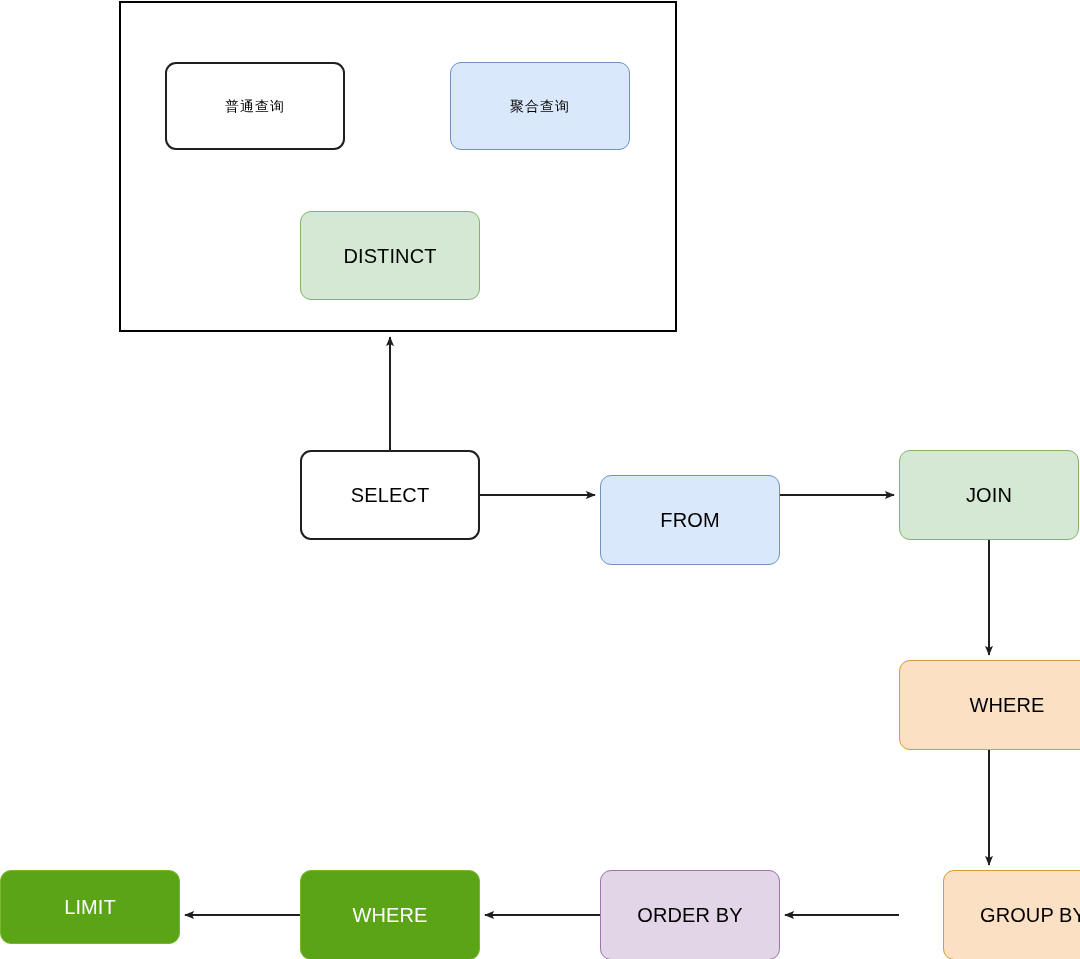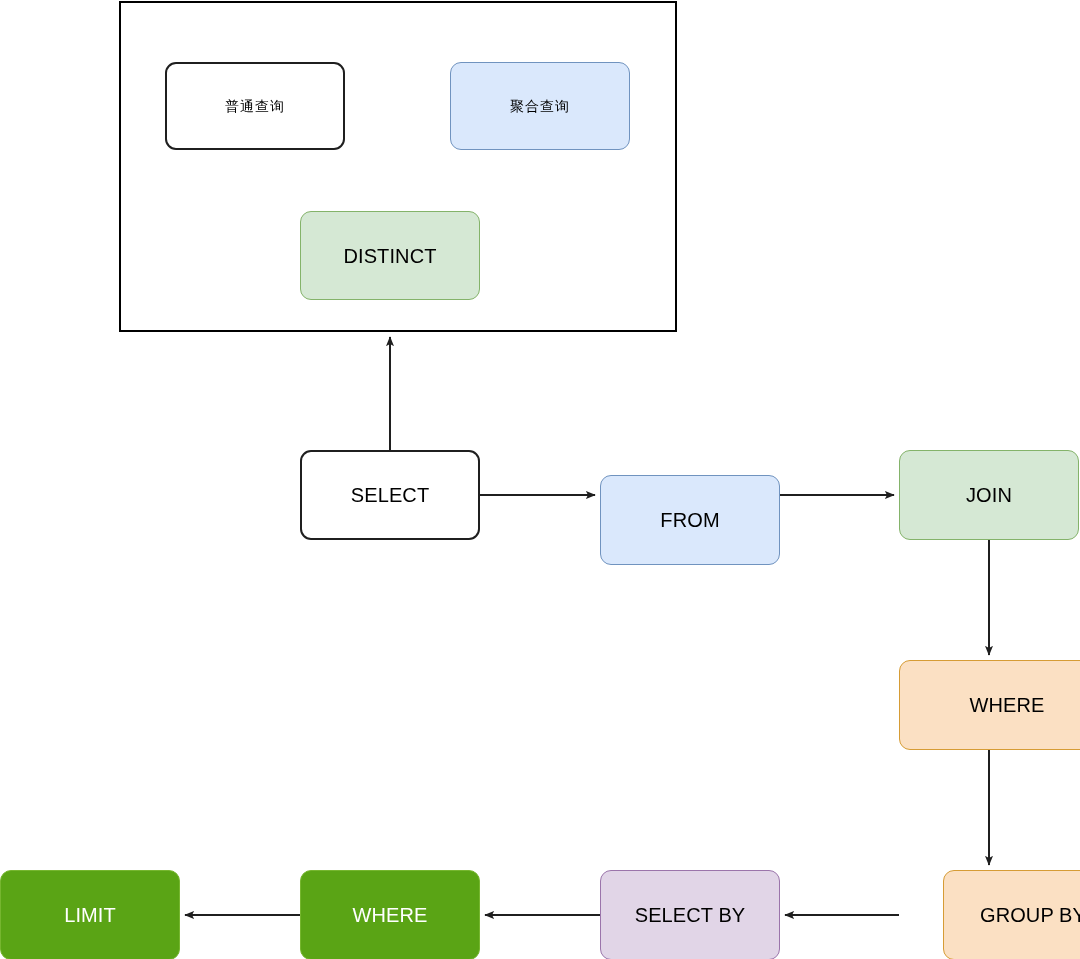--- a/index.html
+++ b/index.html
@@ -118,19 +118,19 @@
   <div class="node n-white" style="left:300px; top:450px; width:180px; height:90px;text-align:center;">SELECT</div>
 
   <div class="node n-blue" style="left:600px; top:475px; width:180px; height:90px;">FROM</div>
 
   <div class="node n-green-light" style="left:899px; top:450px; width:180px; height:90px;">JOIN</div>
 
   <div class="node n-orange" style="left:899px; top:660px; width:216px; height:90px;">WHERE</div>
 
   <div class="node n-orange" style="left:899px; top:870px; width:180px; height:90px;margin-left:44px;">GROUP BY</div>
 
-  <div class="node n-purple" style="left:600px; top:870px; width:180px; height:90px;">SELECT BY</div>
+  <div class="node n-purple" style="left:600px; top:870px; width:180px; height:90px;">ORDER BY</div>
 
   <div class="node n-green-solid" style="left:300px; top:870px; width:180px; height:90px;">WHERE</div>
 
-  <div class="node n-green-solid" style="left:0px; top:870px; width:180px; height:90px;">LIMIT</div>
+  <div class="node n-green-solid" style="left:0px; top:870px; width:180px; height:74px;">LIMIT</div>
 
 </div>
 
 </body></html>

